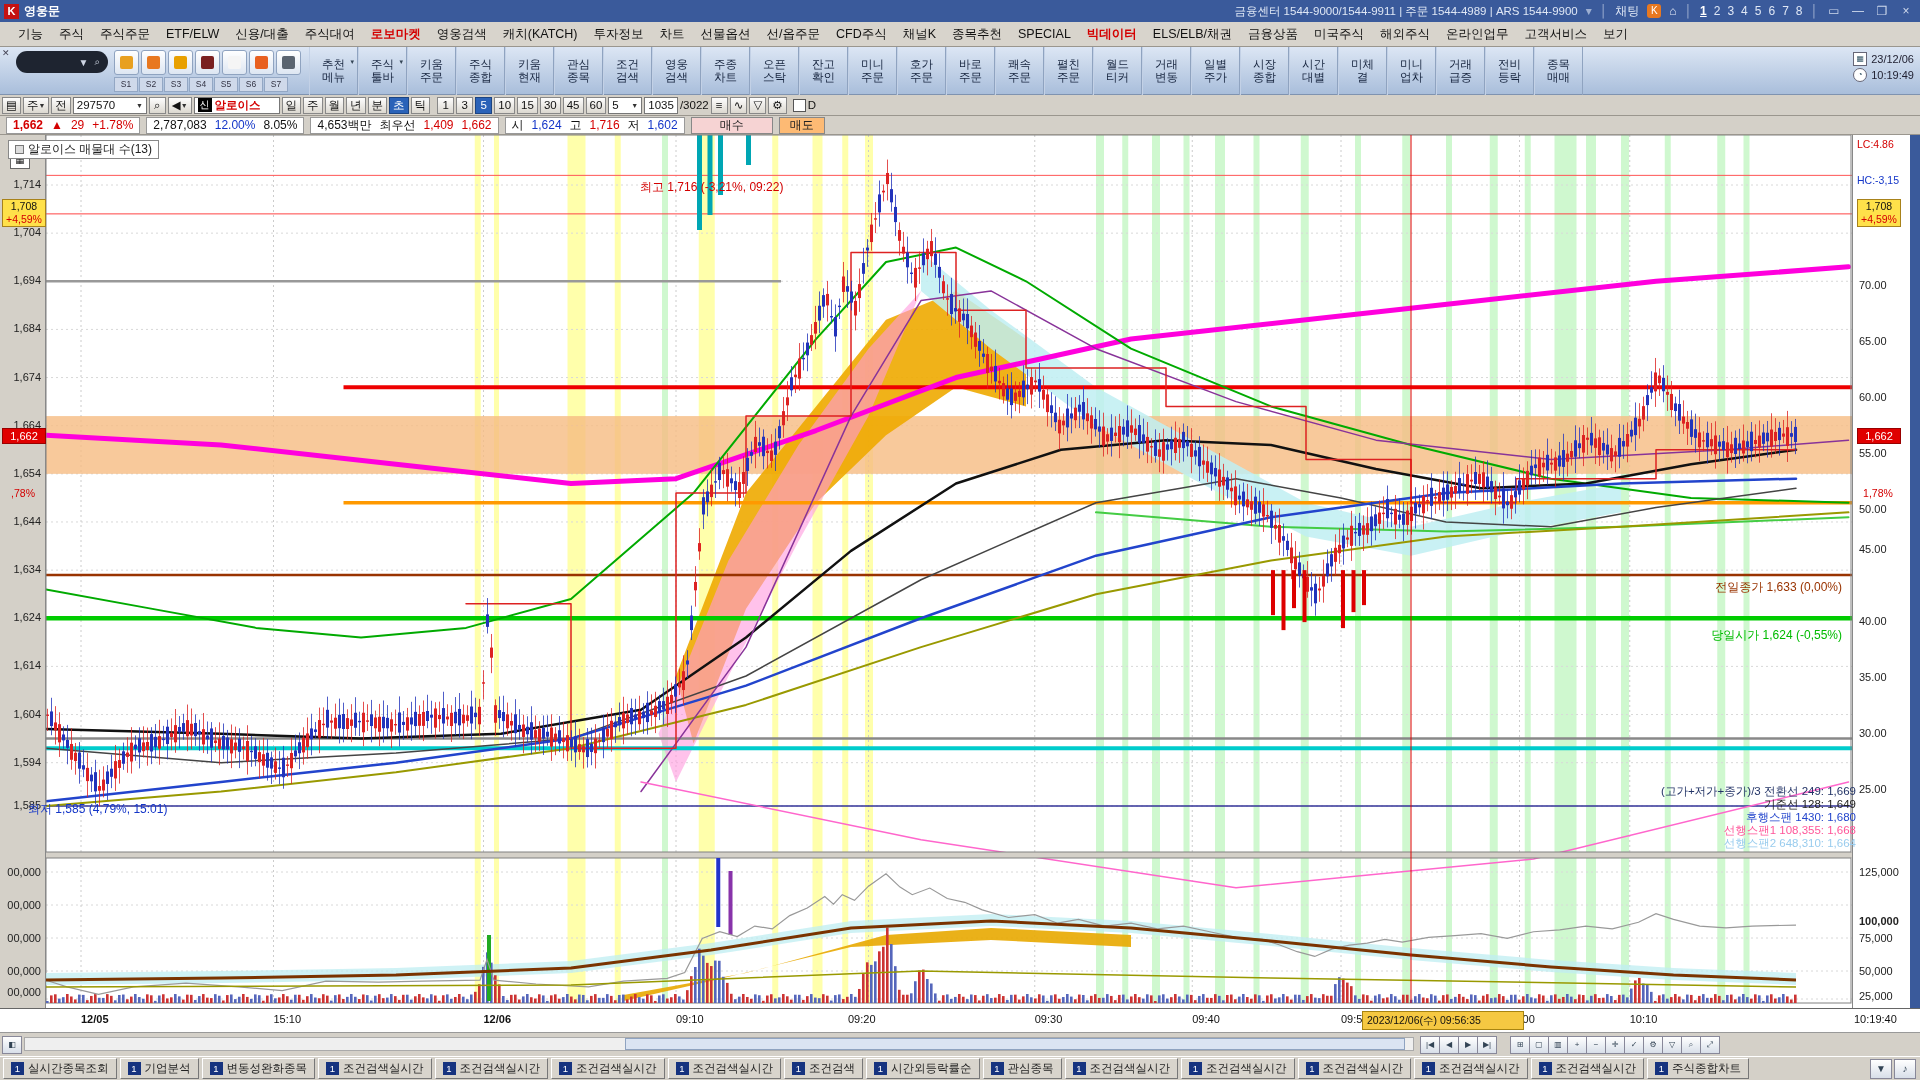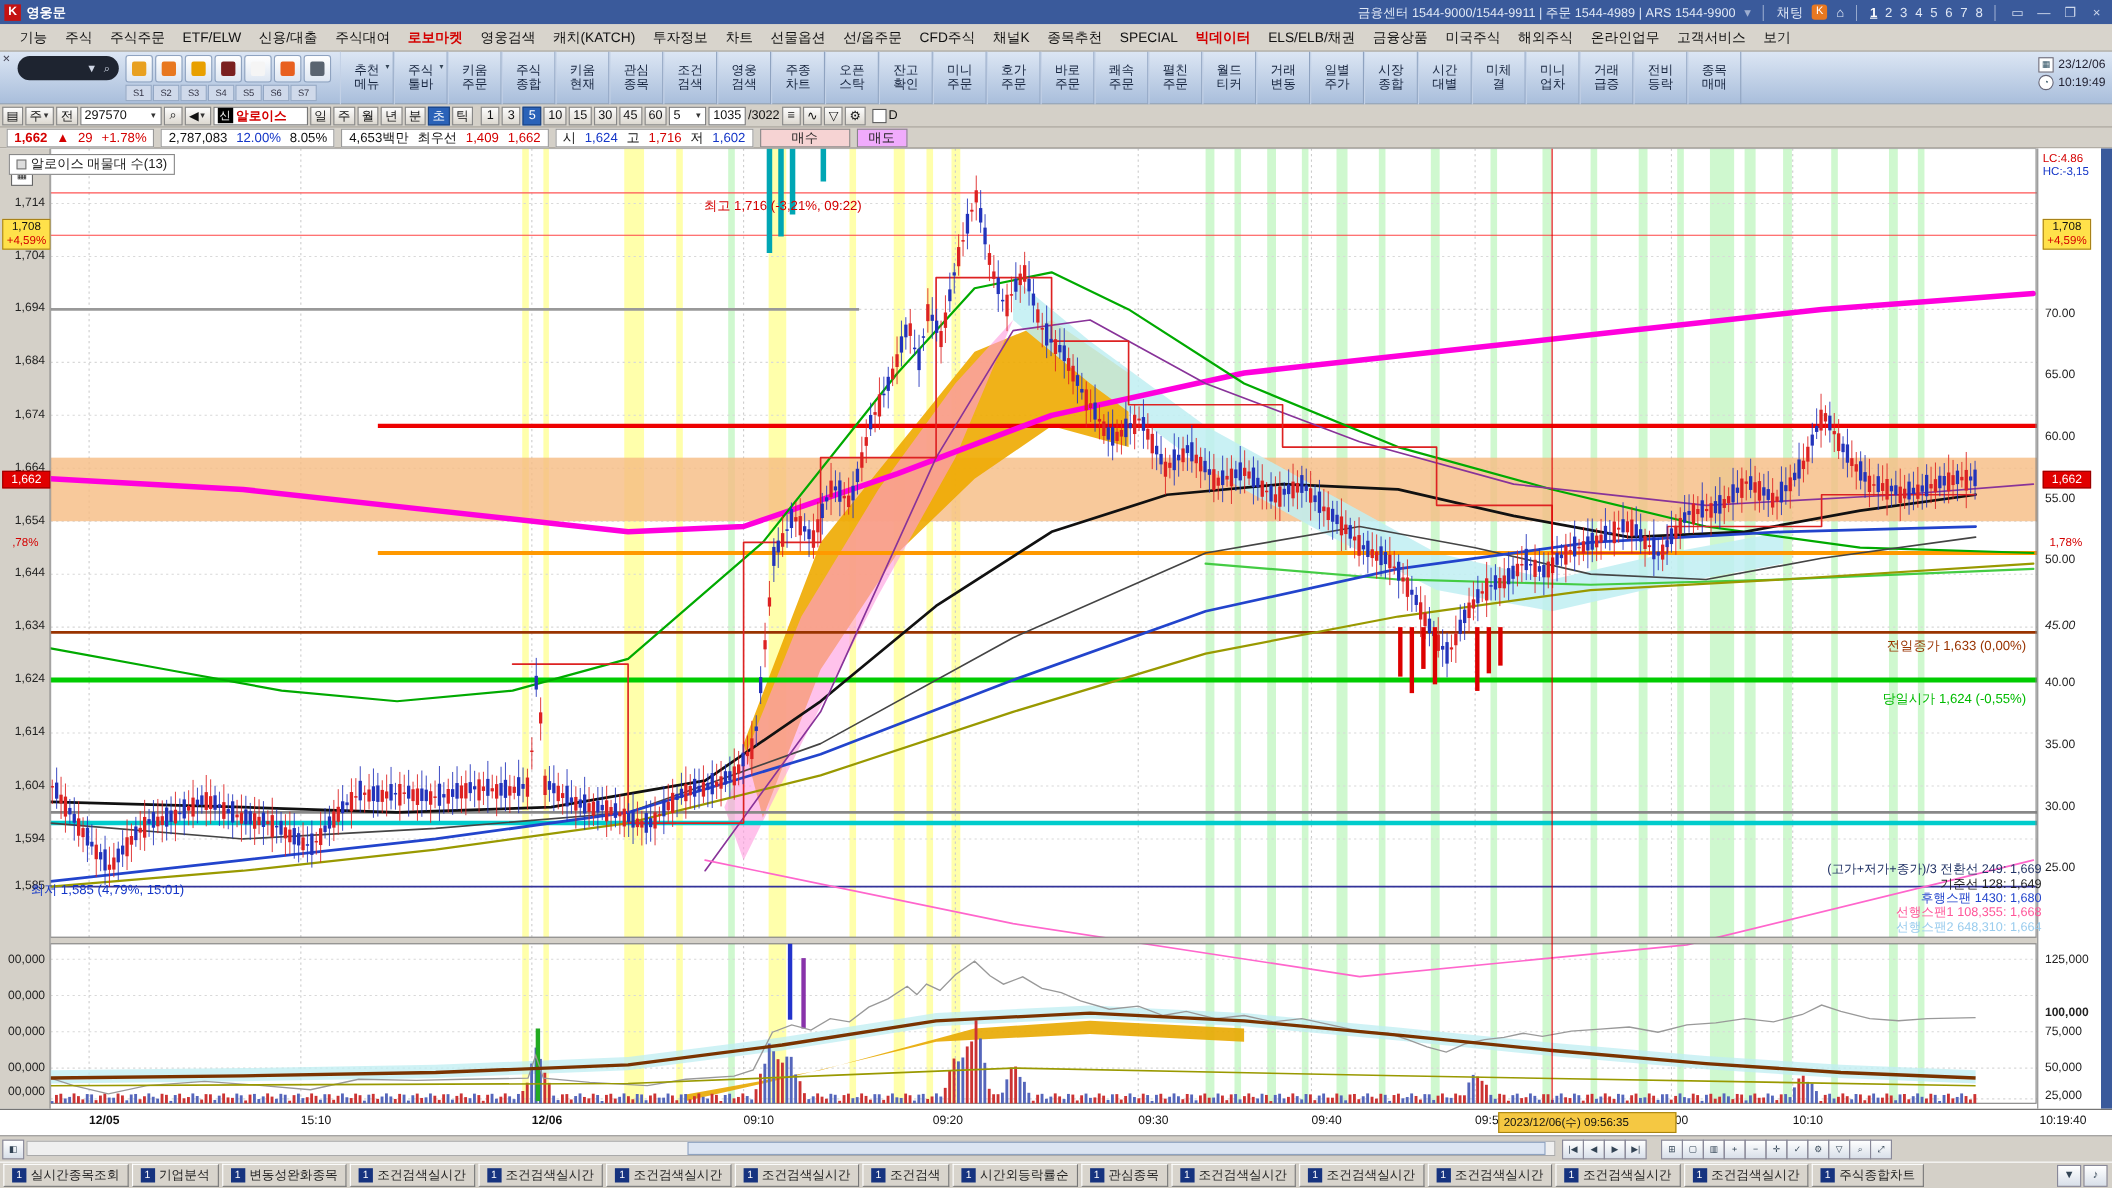--- a/index.html
+++ b/index.html
@@ -51,21 +51,21 @@
   .cfield{height:17px;border:1px solid #777;background:#fff;display:flex;align-items:center;padding:0 3px;gap:3px;box-sizing:border-box;}
   .sname{color:#d40000;font-weight:bold;}
   .sbadge{background:#000;color:#fff;font-size:10px;padding:0 2px;}
   .ddv{font-size:7px;color:#333;}
   
   .quote-bar{position:absolute;left:0;top:116px;width:1920px;height:19px;background:#d4d0c8;border-bottom:1px solid #9a968e;
              display:flex;align-items:center;gap:6px;padding-left:6px;box-sizing:border-box;font-size:12px;}
   .qbox{background:#fff;border:1px solid #999;height:15px;display:flex;align-items:center;padding:0 6px;gap:8px;}
   .red{color:#d40000;} .blue{color:#1436c8;} .blk{color:#111;}
   .qb-buy{background:#f6d3d3;border:1px solid #888;padding:0 28px;height:15px;display:flex;align-items:center;color:#222;}
-  .qb-sell{background:#f0abfc;border:1px solid #888;padding:0 10px;height:15px;display:flex;align-items:center;color:#222;}
+  .qb-sell{background:#fdba74;border:1px solid #888;padding:0 10px;height:15px;display:flex;align-items:center;color:#222;}
   
   .chart-area{position:absolute;left:0;top:135px;width:1920px;height:873px;background:#fff;}
   .laxis{position:absolute;left:0;top:0;width:46px;height:873px;background:#d4d0c8;border-right:1px solid #888;box-sizing:border-box;}
   .laxis .tick{position:absolute;right:4px;font-size:11px;color:#222;}
   .raxis{position:absolute;left:1852px;top:0;width:58px;height:873px;background:#fff;border-left:1px solid #888;box-sizing:border-box;}
   .raxis .tick{position:absolute;left:6px;font-size:11px;color:#222;}
   .edge-strip{position:absolute;left:1910px;top:0;width:10px;height:873px;background:#3a5a9b;}
   #chartsvg{position:absolute;left:46px;top:0;}
   .badge-y{position:absolute;width:42px;text-align:center;background:#ffe14a;border:1px solid #a8821a;font-size:10.5px;line-height:13px;}
   .badge-y .pct{color:#d40000;}
@@ -1851,28 +1851,28 @@
         <rect x="682.5" y="736" width="4" height="64" fill="#8833aa"></rect>
         <rect x="441" y="800" width="4" height="66" fill="#22aa22"></rect>
         <polyline points="0,845.2 21,851.85 52.5,859.45 87.5,851.85 140,848.05 192.5,851.85 236.25000000000003,855.65 280,846.15 332.5,847.1 376.25,846.15 434,845.2 441,824.3 448,845.2 490.00000000000006,849 542.5,851.85 577.5,846.15 621.25,843.3 638.75,837.6 656.25,803.4 673.75,796.75 691.25,801.5 708.75,791.05 726.25,793.9 743.75,780.6 761.25,773 778.75,761.6 787.5,769.2 796.25,759.7 808.5,765.4 822.5,751.15 840,738.8 854,752.1 866.25,759.7 883.75,753.05 901.25,763.5 918.75,767.3 936.25,774.9 962.5000000000001,782.5 988.7499999999999,779.65 1011.4999999999999,788.2 1032.5,784.4 1058.75,791.05 1085,788.2 1111.25,793.9 1137.5,791.05 1163.75,796.75 1190,802.45 1216.25,804.35 1233.75,810.05 1251.25,816.7 1268.75,821.45 1286.25,813.85 1303.75,810.05 1321.25,808.15 1338.75,804.35 1356.25,807.2 1382.5,802.45 1408.75,800.55 1435,798.65 1461.25,803.4 1487.5,796.75 1513.75,794.85 1540,791.05 1566.25,793.9 1592.5,787.25 1610,778.7 1627.5,784.4 1653.75,791.05 1680,792.95 1706.25,791.05 1750,790.1" fill="none" stroke="#999999" stroke-width="1.2"></polyline>
         <polyline points="0,845 175,843 350,840 525,833 665,815 805,793 945.0000000000001,786 1085,793 1225,806 1365,820 1505,832 1627.5,840 1750,845" fill="none" stroke="#7a3300" stroke-width="3" stroke-linejoin="round"></polyline>
         <polyline points="0,852 525,850 875,836 1225,843 1750,852" fill="none" stroke="#999900" stroke-width="1.5"></polyline>
         <line x1="1365" y1="0" x2="1365" y2="868" stroke="#dd0000" stroke-width="1"></line>
       </svg>
     <div class="raxis" id="raxis">
       <div class="lchc">
         <div style="color:#d40000;">LC:4.86</div>
-        <div style="color:#1436c8;">HC:-3,15</div>
+        <div style="color:#1436c8;margin-top:24px;">HC:-3,15</div>
       </div>
     <div class="tick" style="top: 144px;">70.00</div>
         <div class="tick" style="top: 200px;">65.00</div>
         <div class="tick" style="top: 256px;">60.00</div>
         <div class="tick" style="top: 312px;">55.00</div>
         <div class="tick" style="top: 368px;">50.00</div>
-        <div class="tick" style="top: 428px; font-style: italic;">45.00</div>
+        <div class="tick" style="top: 408px;">45.00</div>
         <div class="tick" style="top: 480px;">40.00</div>
         <div class="tick" style="top: 536px;">35.00</div>
         <div class="tick" style="top: 592px;">30.00</div>
         <div class="tick" style="top: 648px;">25.00</div>
         <div class="tick" style="top: 731px;">125,000</div>
         <div class="tick" style="top: 780px; font-weight: bold;">100,000</div>
         <div class="tick" style="top: 797px;">75,000</div>
         <div class="tick" style="top: 830px;">50,000</div>
         <div class="tick" style="top: 855px;">25,000</div>
         <div class="badge-y" style="left: 4px; top: 64px;">

